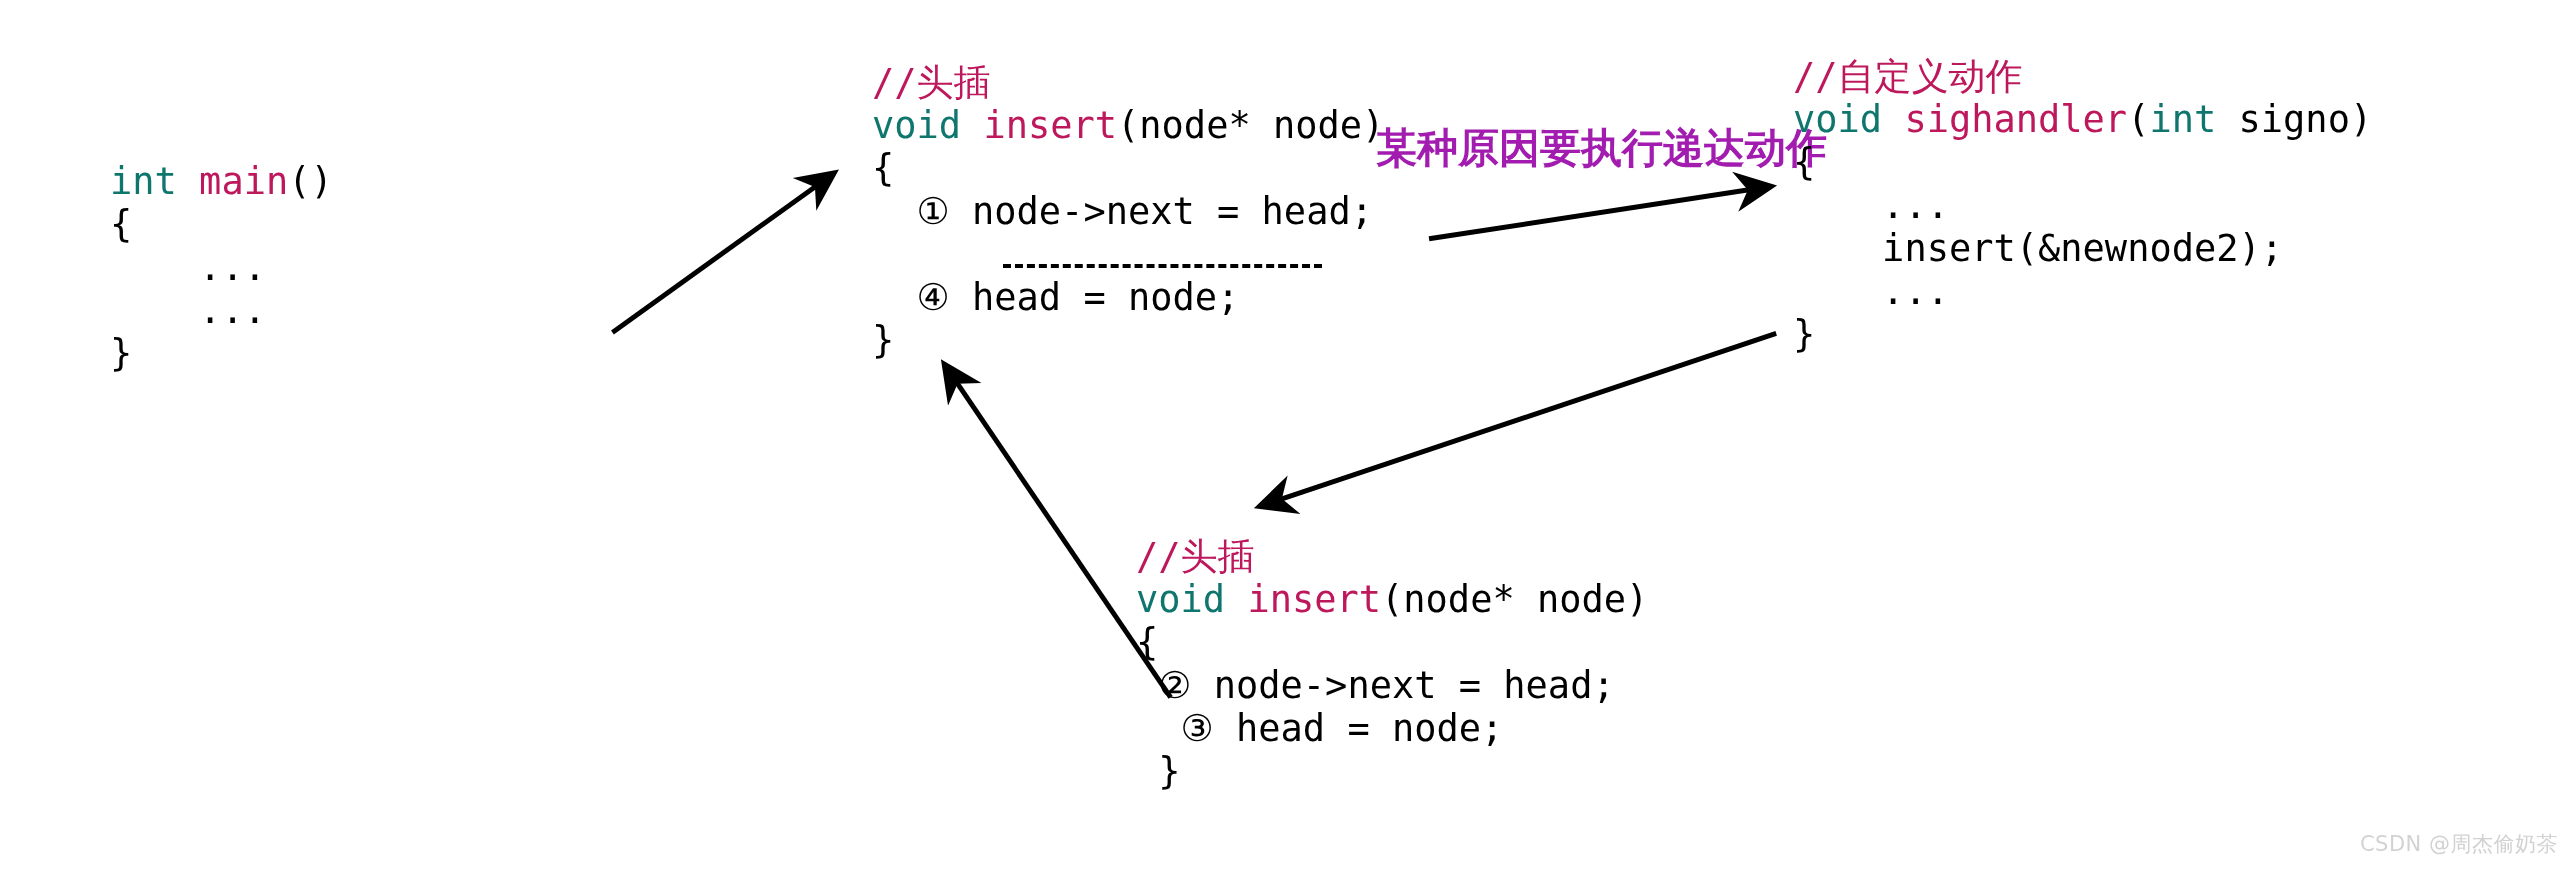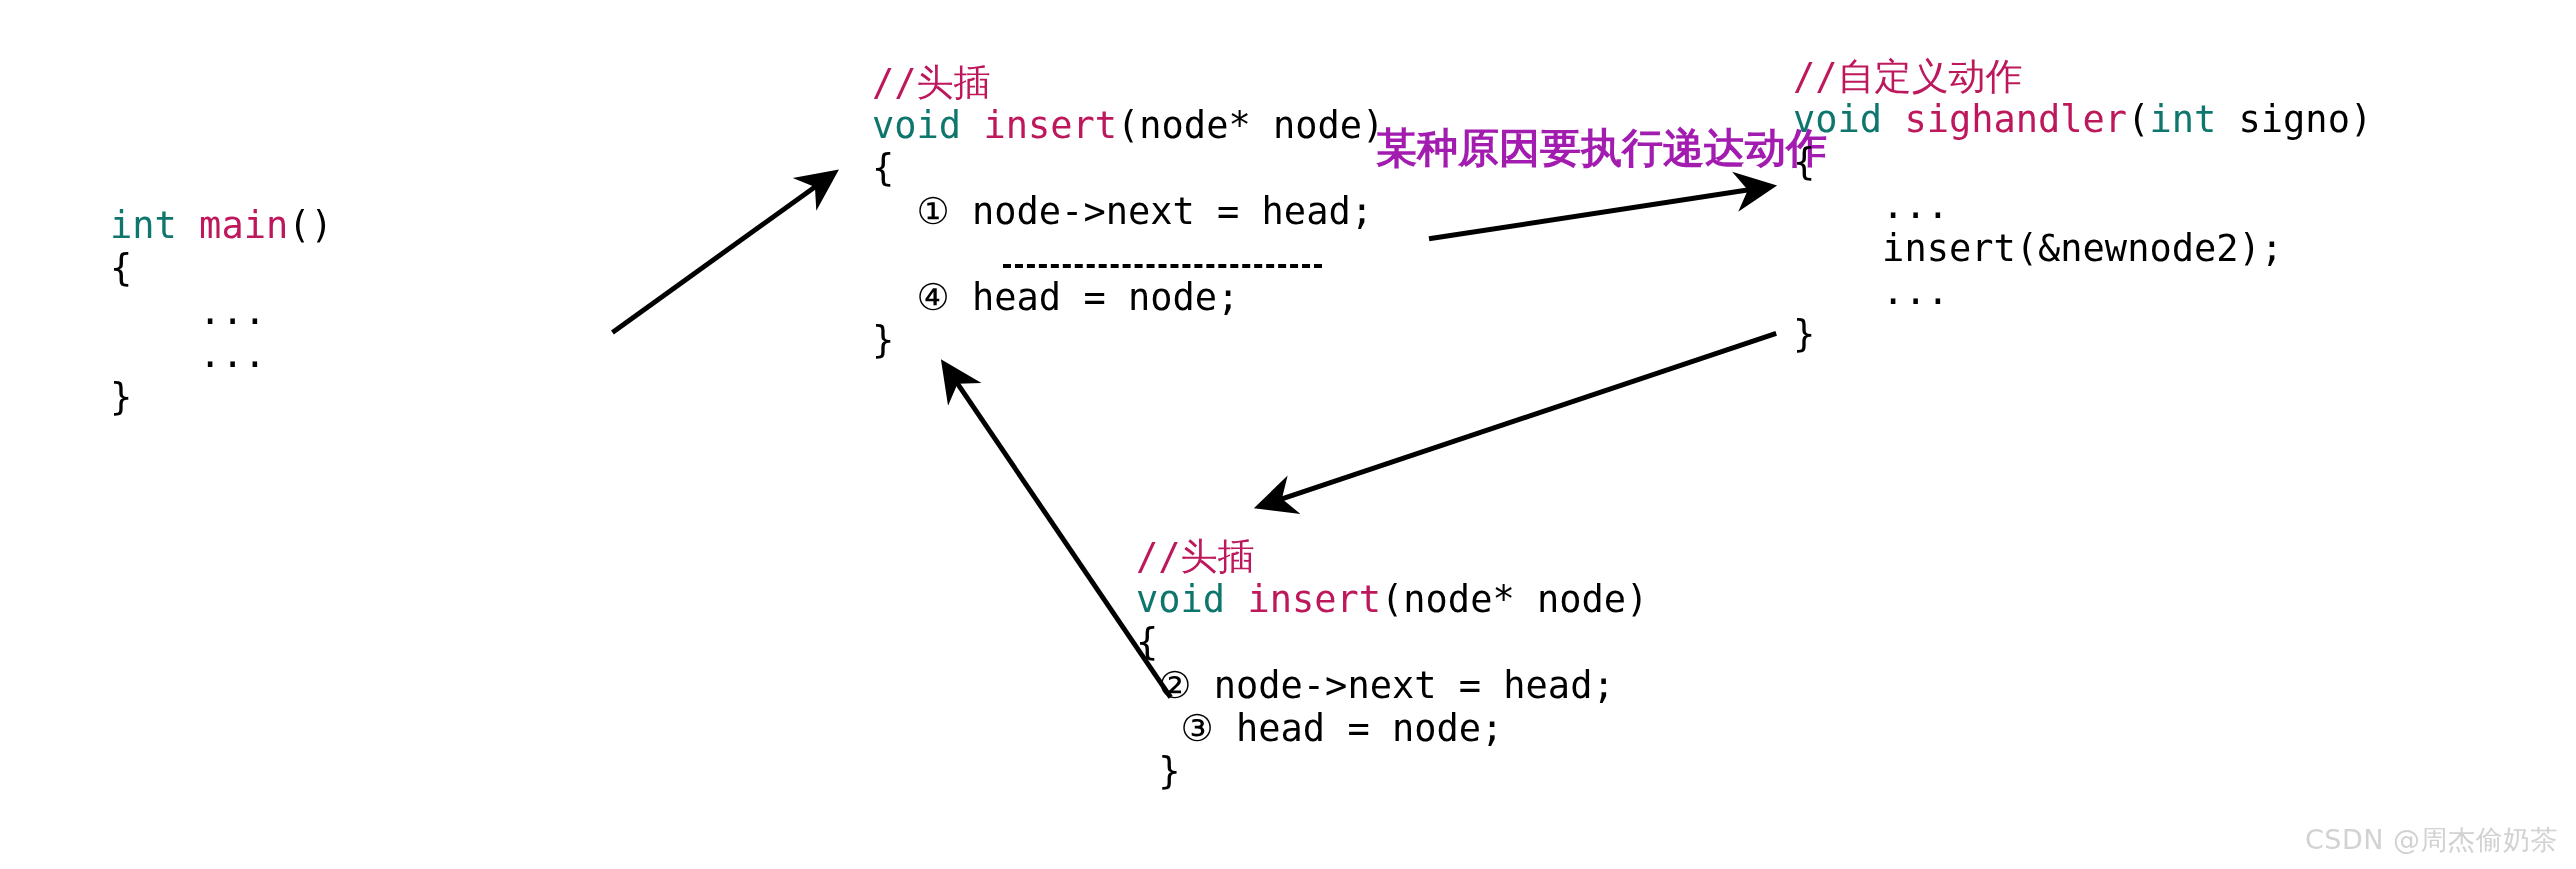--- a/index.html
+++ b/index.html
@@ -43,27 +43,27 @@
     width: 2576px;
     height: 870px;
     pointer-events: none;
   }
   .watermark {
     position: absolute;
     right: 18px;
     bottom: 12px;
     color: #d2d2d2;
     font-family: "DejaVu Sans", "Liberation Sans", sans-serif;
-    font-size: 27px;
+    font-size: 21px;
     letter-spacing: 0.5px;
     white-space: pre;
   }
 
   
-  #block-main      { left: 110px;  top: 160px; margin-top: 44px; }
+  #block-main      { left: 110px;  top: 160px; }
   #block-insert1   { left: 872px;  top: 61px;  }
   #block-handler   { left: 1793px; top: 55px;  }
   #block-insert2   { left: 1136px; top: 535px; }
   #note-reason     { position: absolute; left: 1376px; top: 121px; }
   #dash-1          { left: 1003px; top: 264px; width: 319px; }
 </style>
 </head>
 <body>
 
 <div id="canvas">

